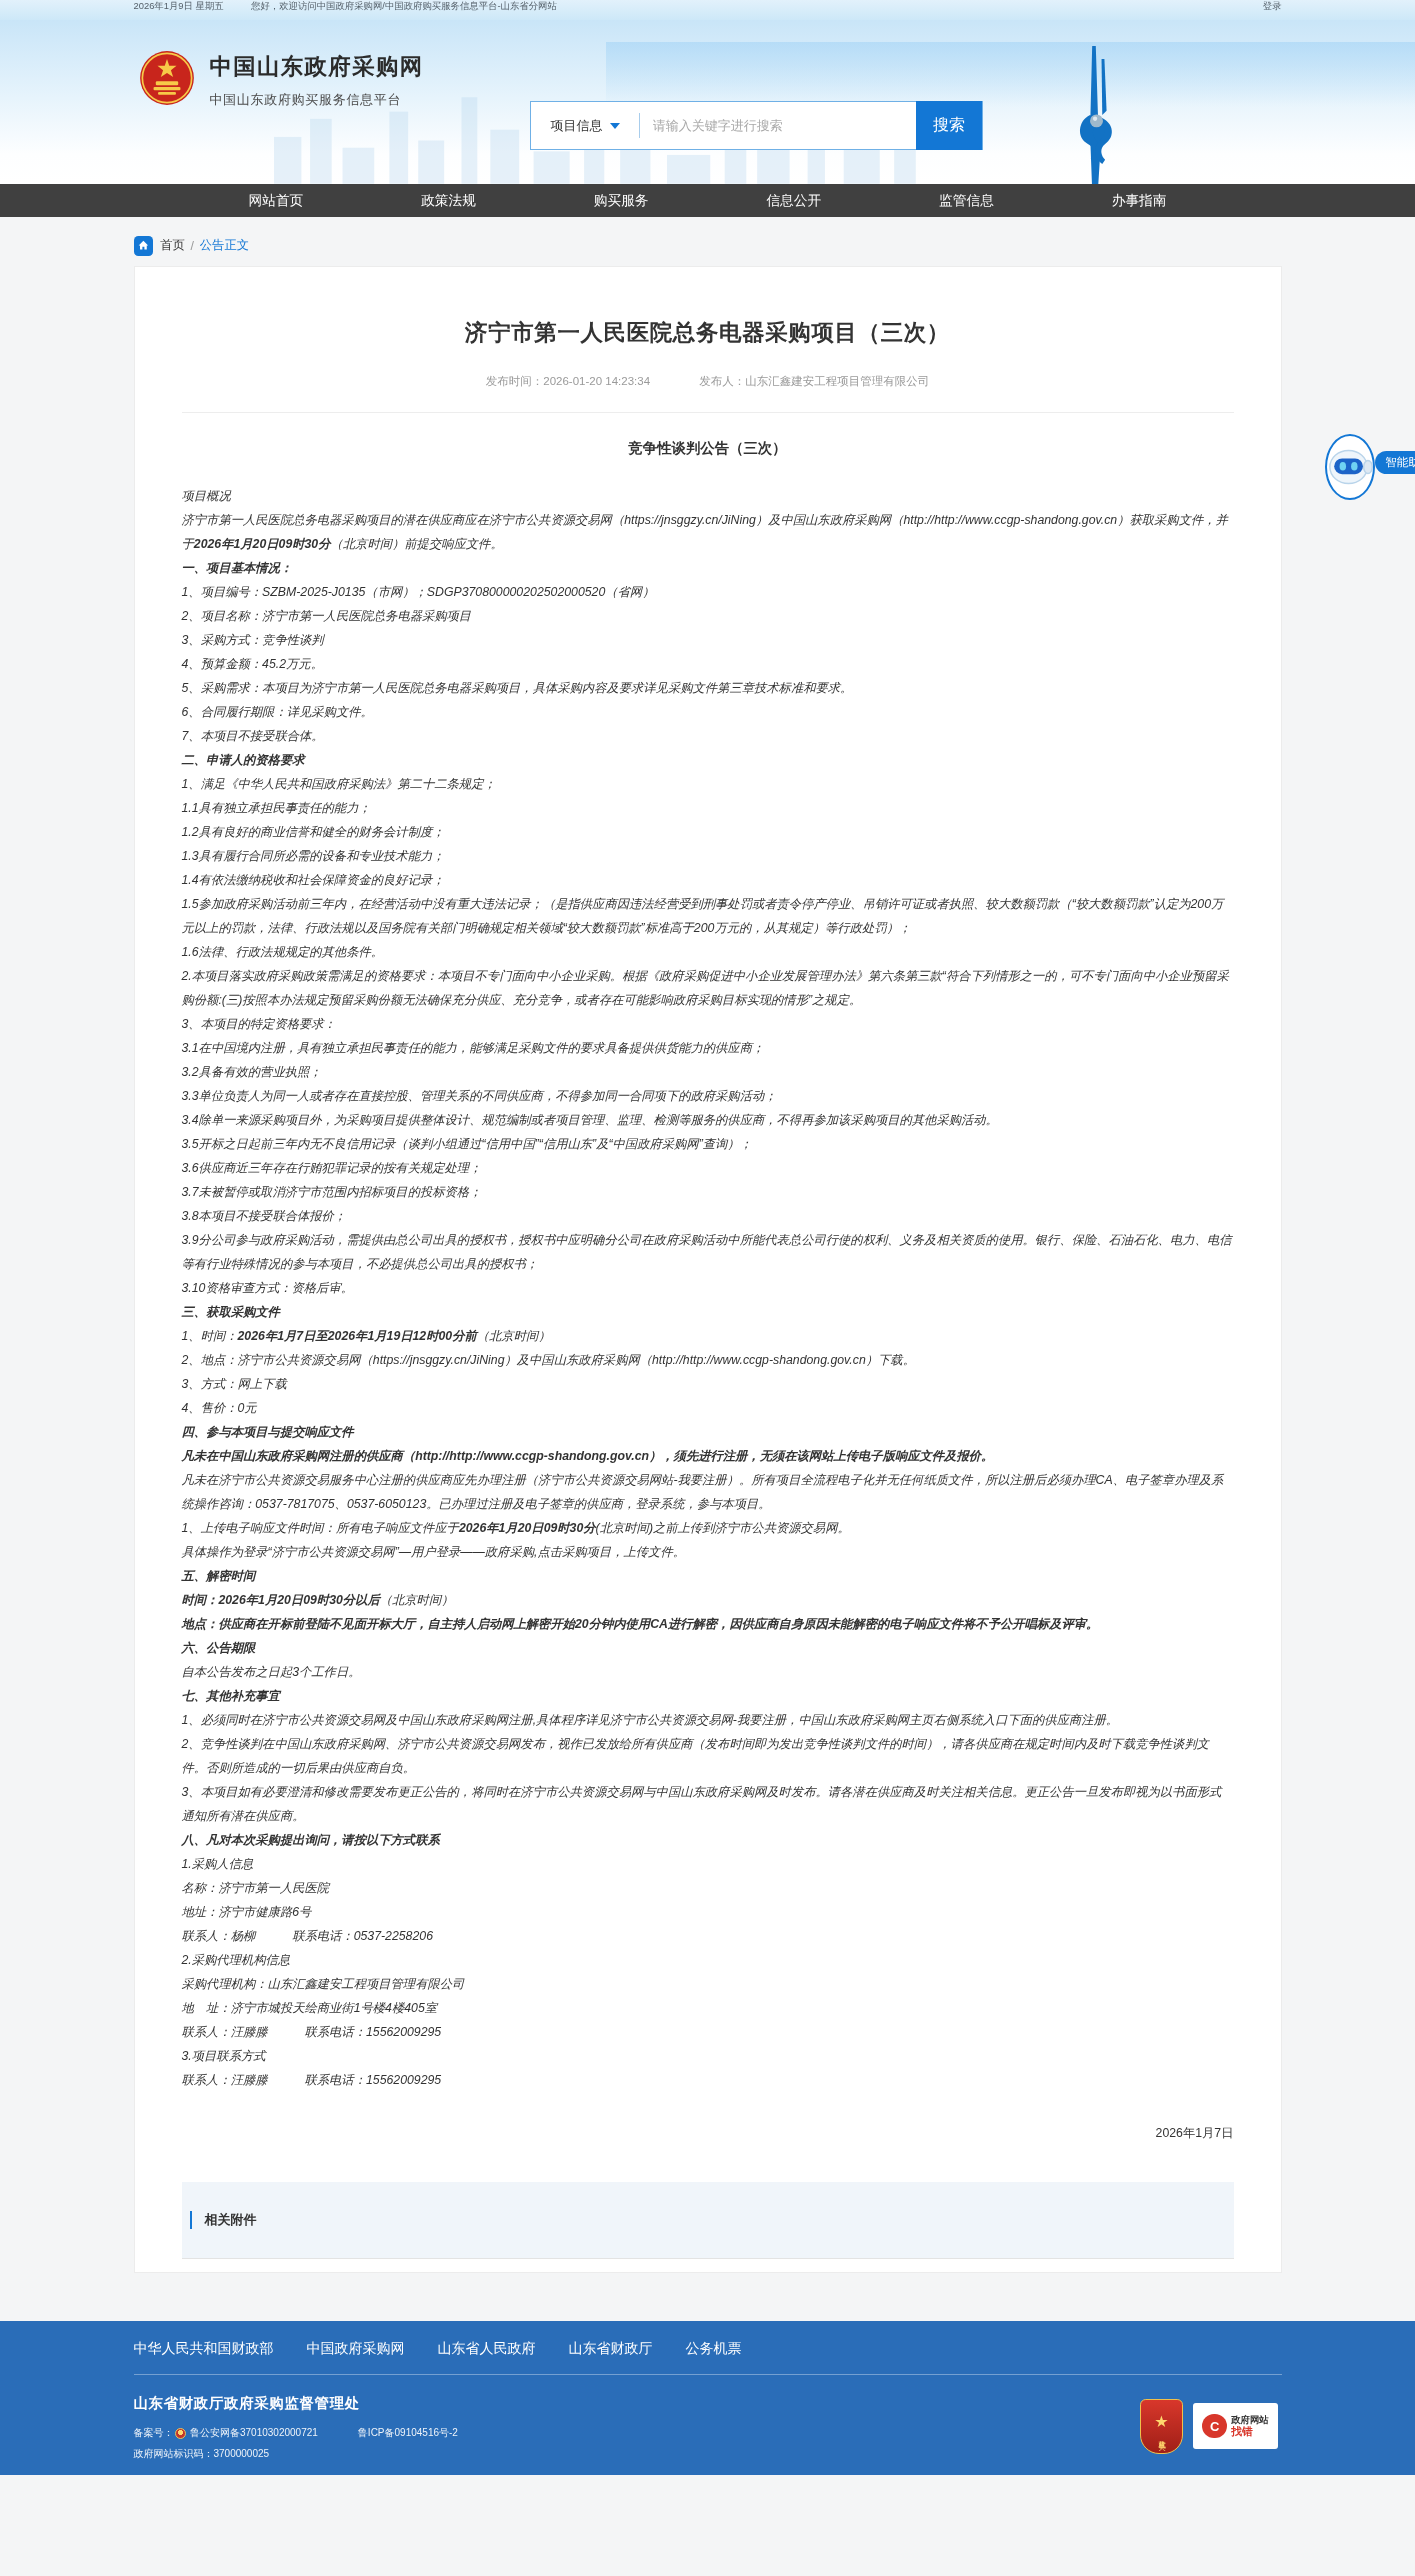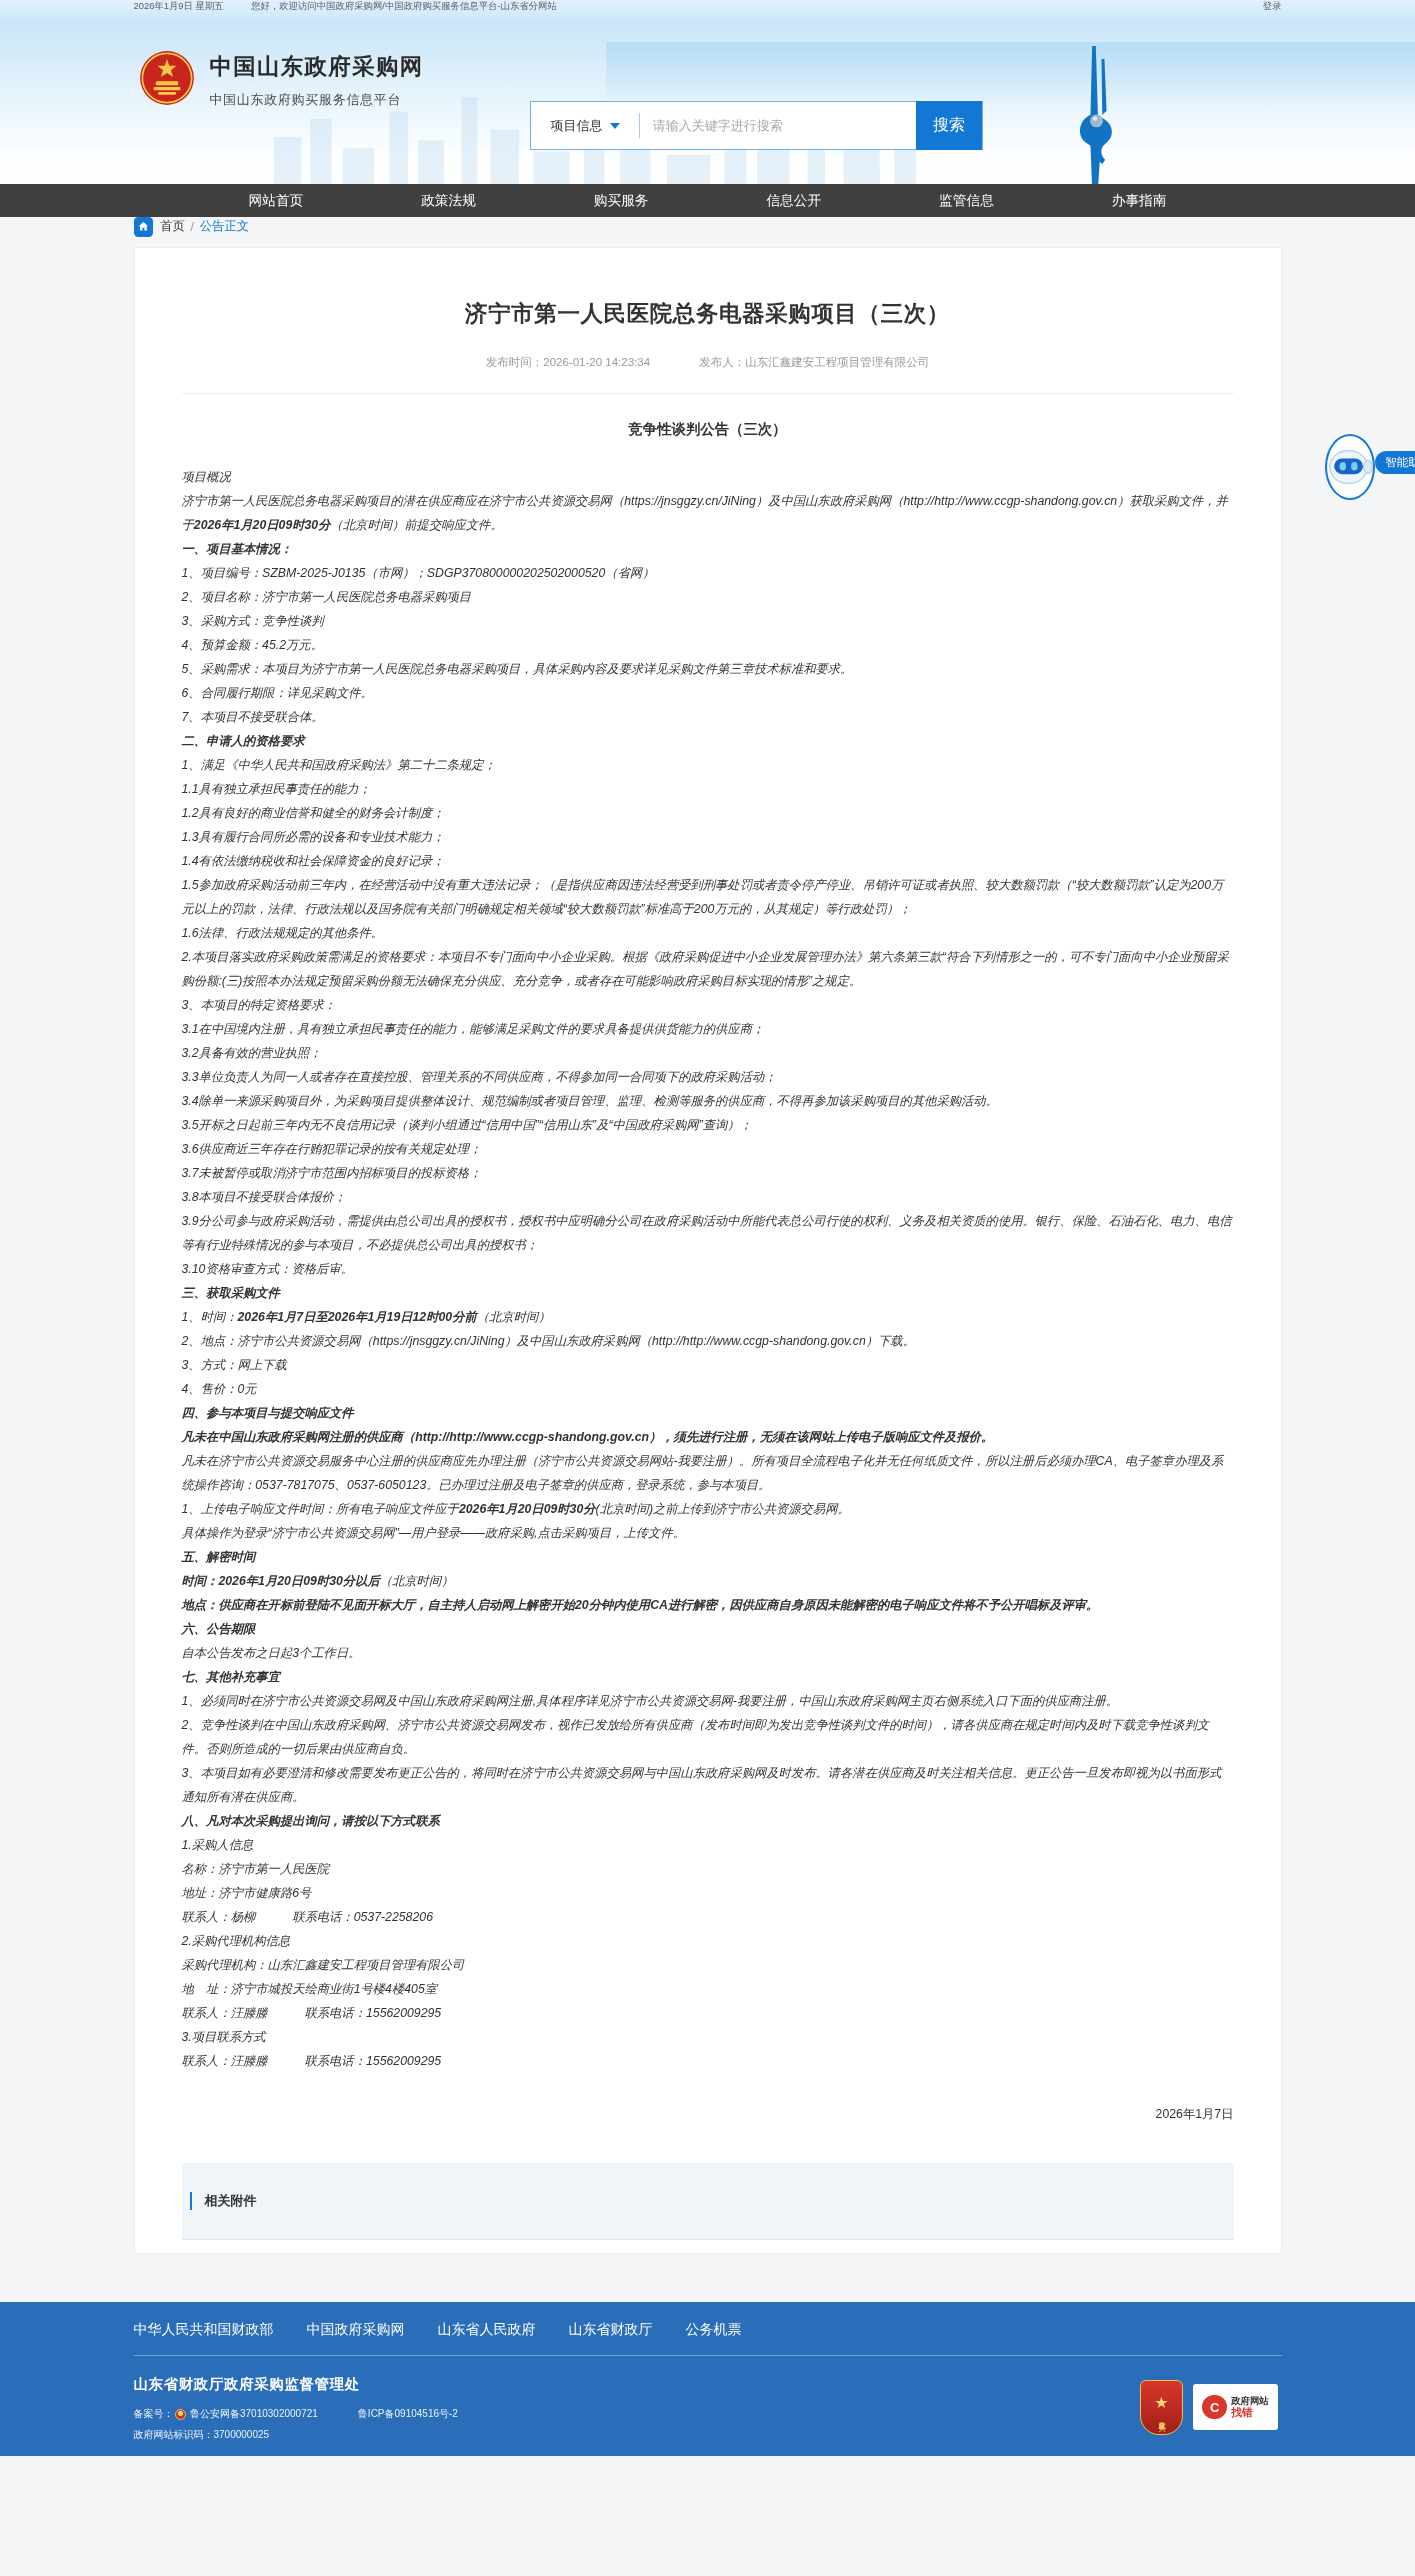--- a/index.html
+++ b/index.html
@@ -40,21 +40,21 @@
   .search-btn { width:66px; height:49px; background:#1377d5; color:#fff; font-size:16px; border:0; cursor:pointer; font-family:Liberation Mono, monospace; }
 
   .sculpture { position:absolute; left:1066px; top:26px; }
 
   
   .nav { height:33px; background:#404040; }
   .nav-inner { width:1148px; margin:0 auto; height:33px; display:flex; align-items:center; justify-content:space-between; padding:0 115px; }
   .nav-item { color:#fff; font-size:13.7px; cursor:pointer; white-space:nowrap; }
 
   
-  .breadcrumb { }
+  .breadcrumb { padding-top:19px; }
   .breadcrumb .container { display:flex; align-items:center; font-size:12.3px; }
   .crumb-home-icon { width:19.5px; height:19.5px; background:#1377d5; border-radius:4.3px; display:flex; align-items:center; justify-content:center; margin-right:7.2px; }
   .crumb-home { color:#333; cursor:pointer; }
   .crumb-sep { color:#999; margin:0 5.8px; }
   .crumb-current { color:#1377d5; cursor:pointer; }
 
   
   .card { width:1148px; margin:10px auto 0; background:#fff; border:0.7px solid #ececec; padding:50px 47px 13px; }
   .article-title { text-align:center; font-size:22.4px; font-weight:bold; color:#333; letter-spacing:0.7px; }
   .article-meta { text-align:center; margin-top:26px; font-size:11.5px; color:#9a9a9a; }

